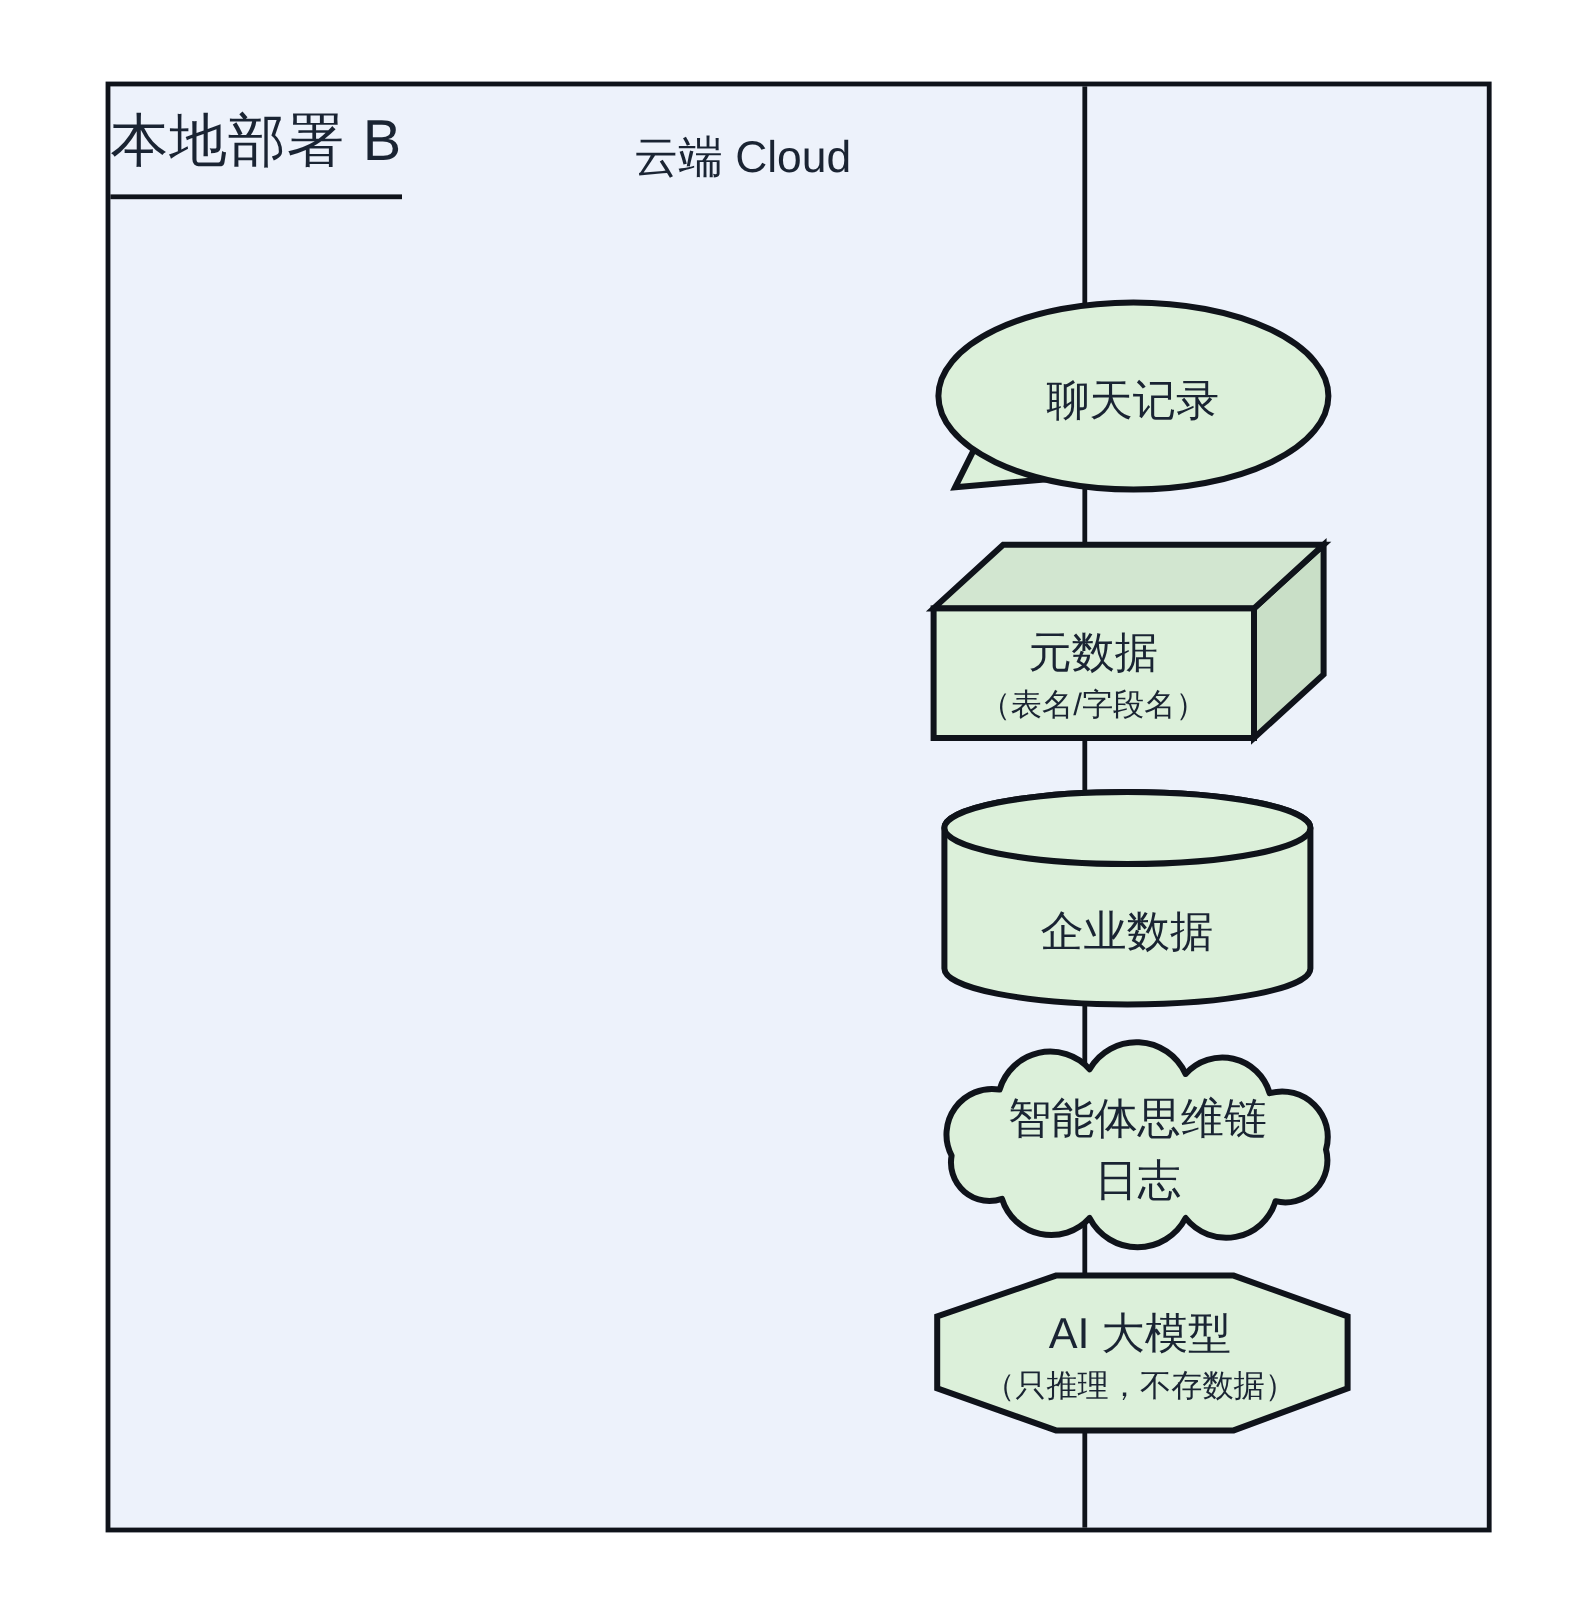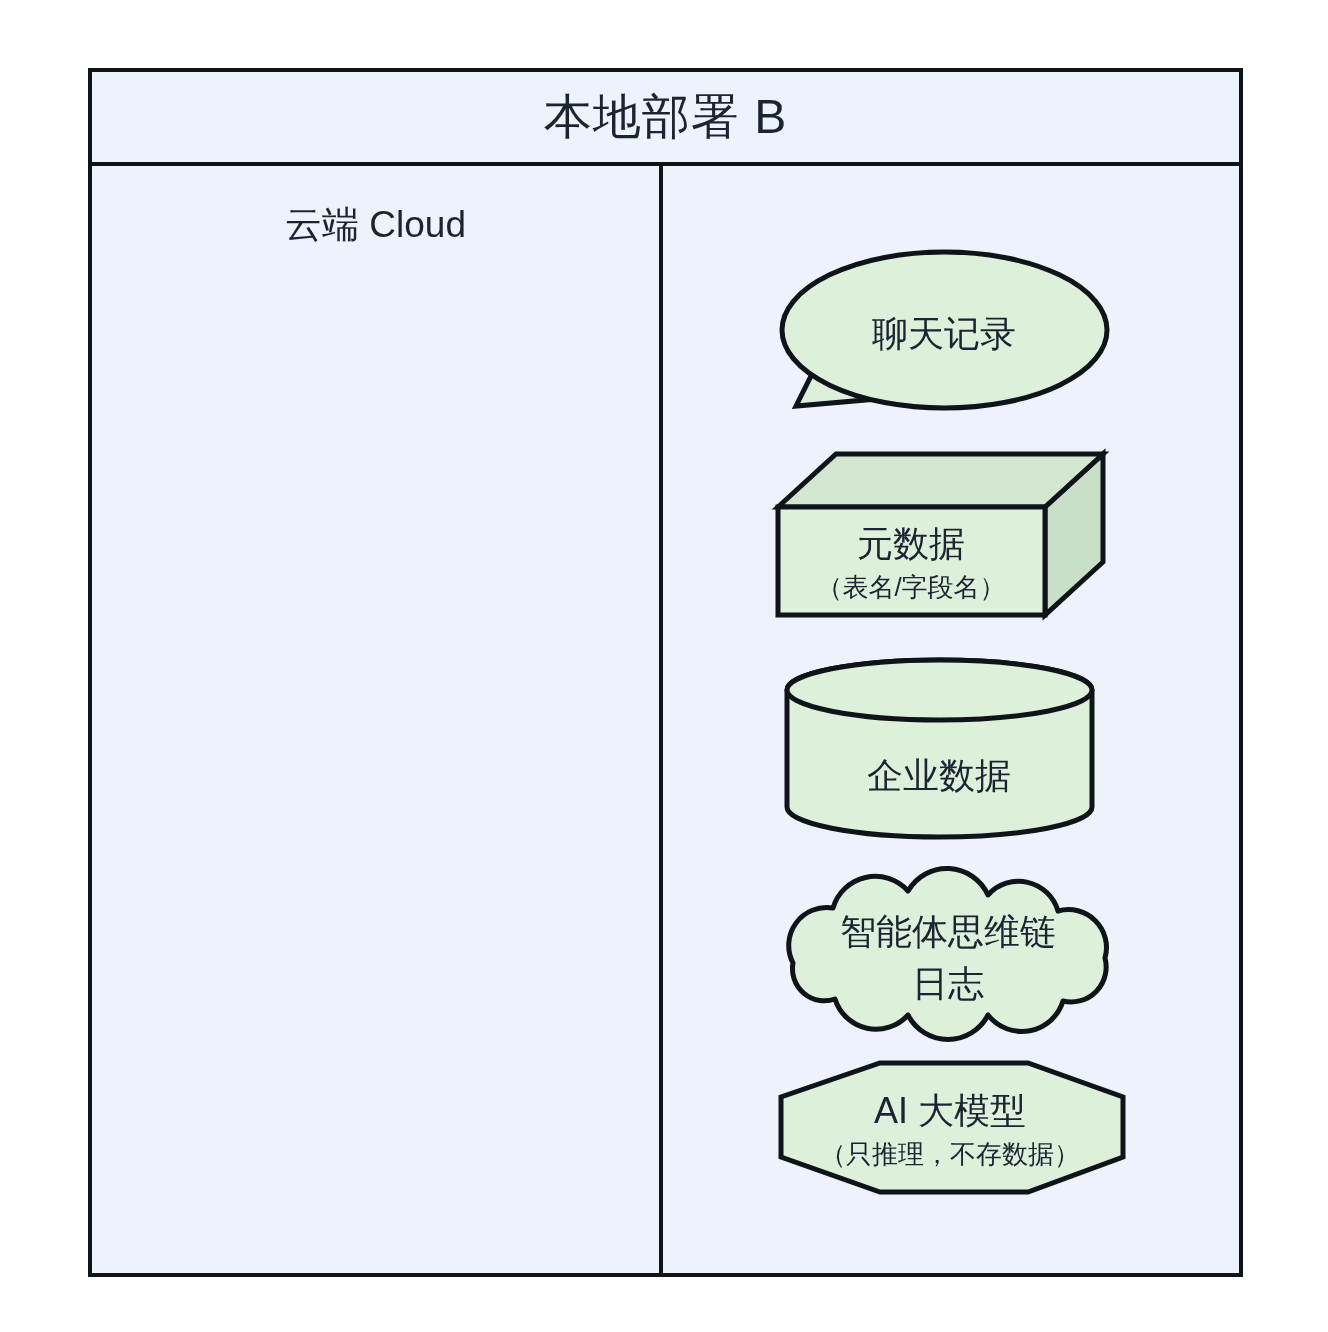--- a/index.html
+++ b/index.html
@@ -9,21 +9,21 @@
     color: #1A2433;
   }
   .page { position: relative; width: 1328px; height: 1332px; background: #ffffff; overflow: hidden; }
 
   .diagram-frame {
     position: absolute; left: 88px; top: 68px;
     width: 1155px; height: 1209px;
     box-sizing: border-box;
     border: 4px solid #0F131A;
     background: #EDF2FB;
-    display: flex; flex-direction: column;
+    display: flex; flex-direction: row;
   }
   .title-row {
     height: 94px; box-sizing: border-box;
     border-bottom: 4px solid #0F131A;
     display: flex; align-items: center; justify-content: center;
     font-size: 48px; letter-spacing: 1px;
   }
   .lanes { flex: 1; display: flex; }
   .lane { position: relative; }
   .lane-cloud { width: 571px; box-sizing: border-box; border-right: 4px solid #0F131A; }

